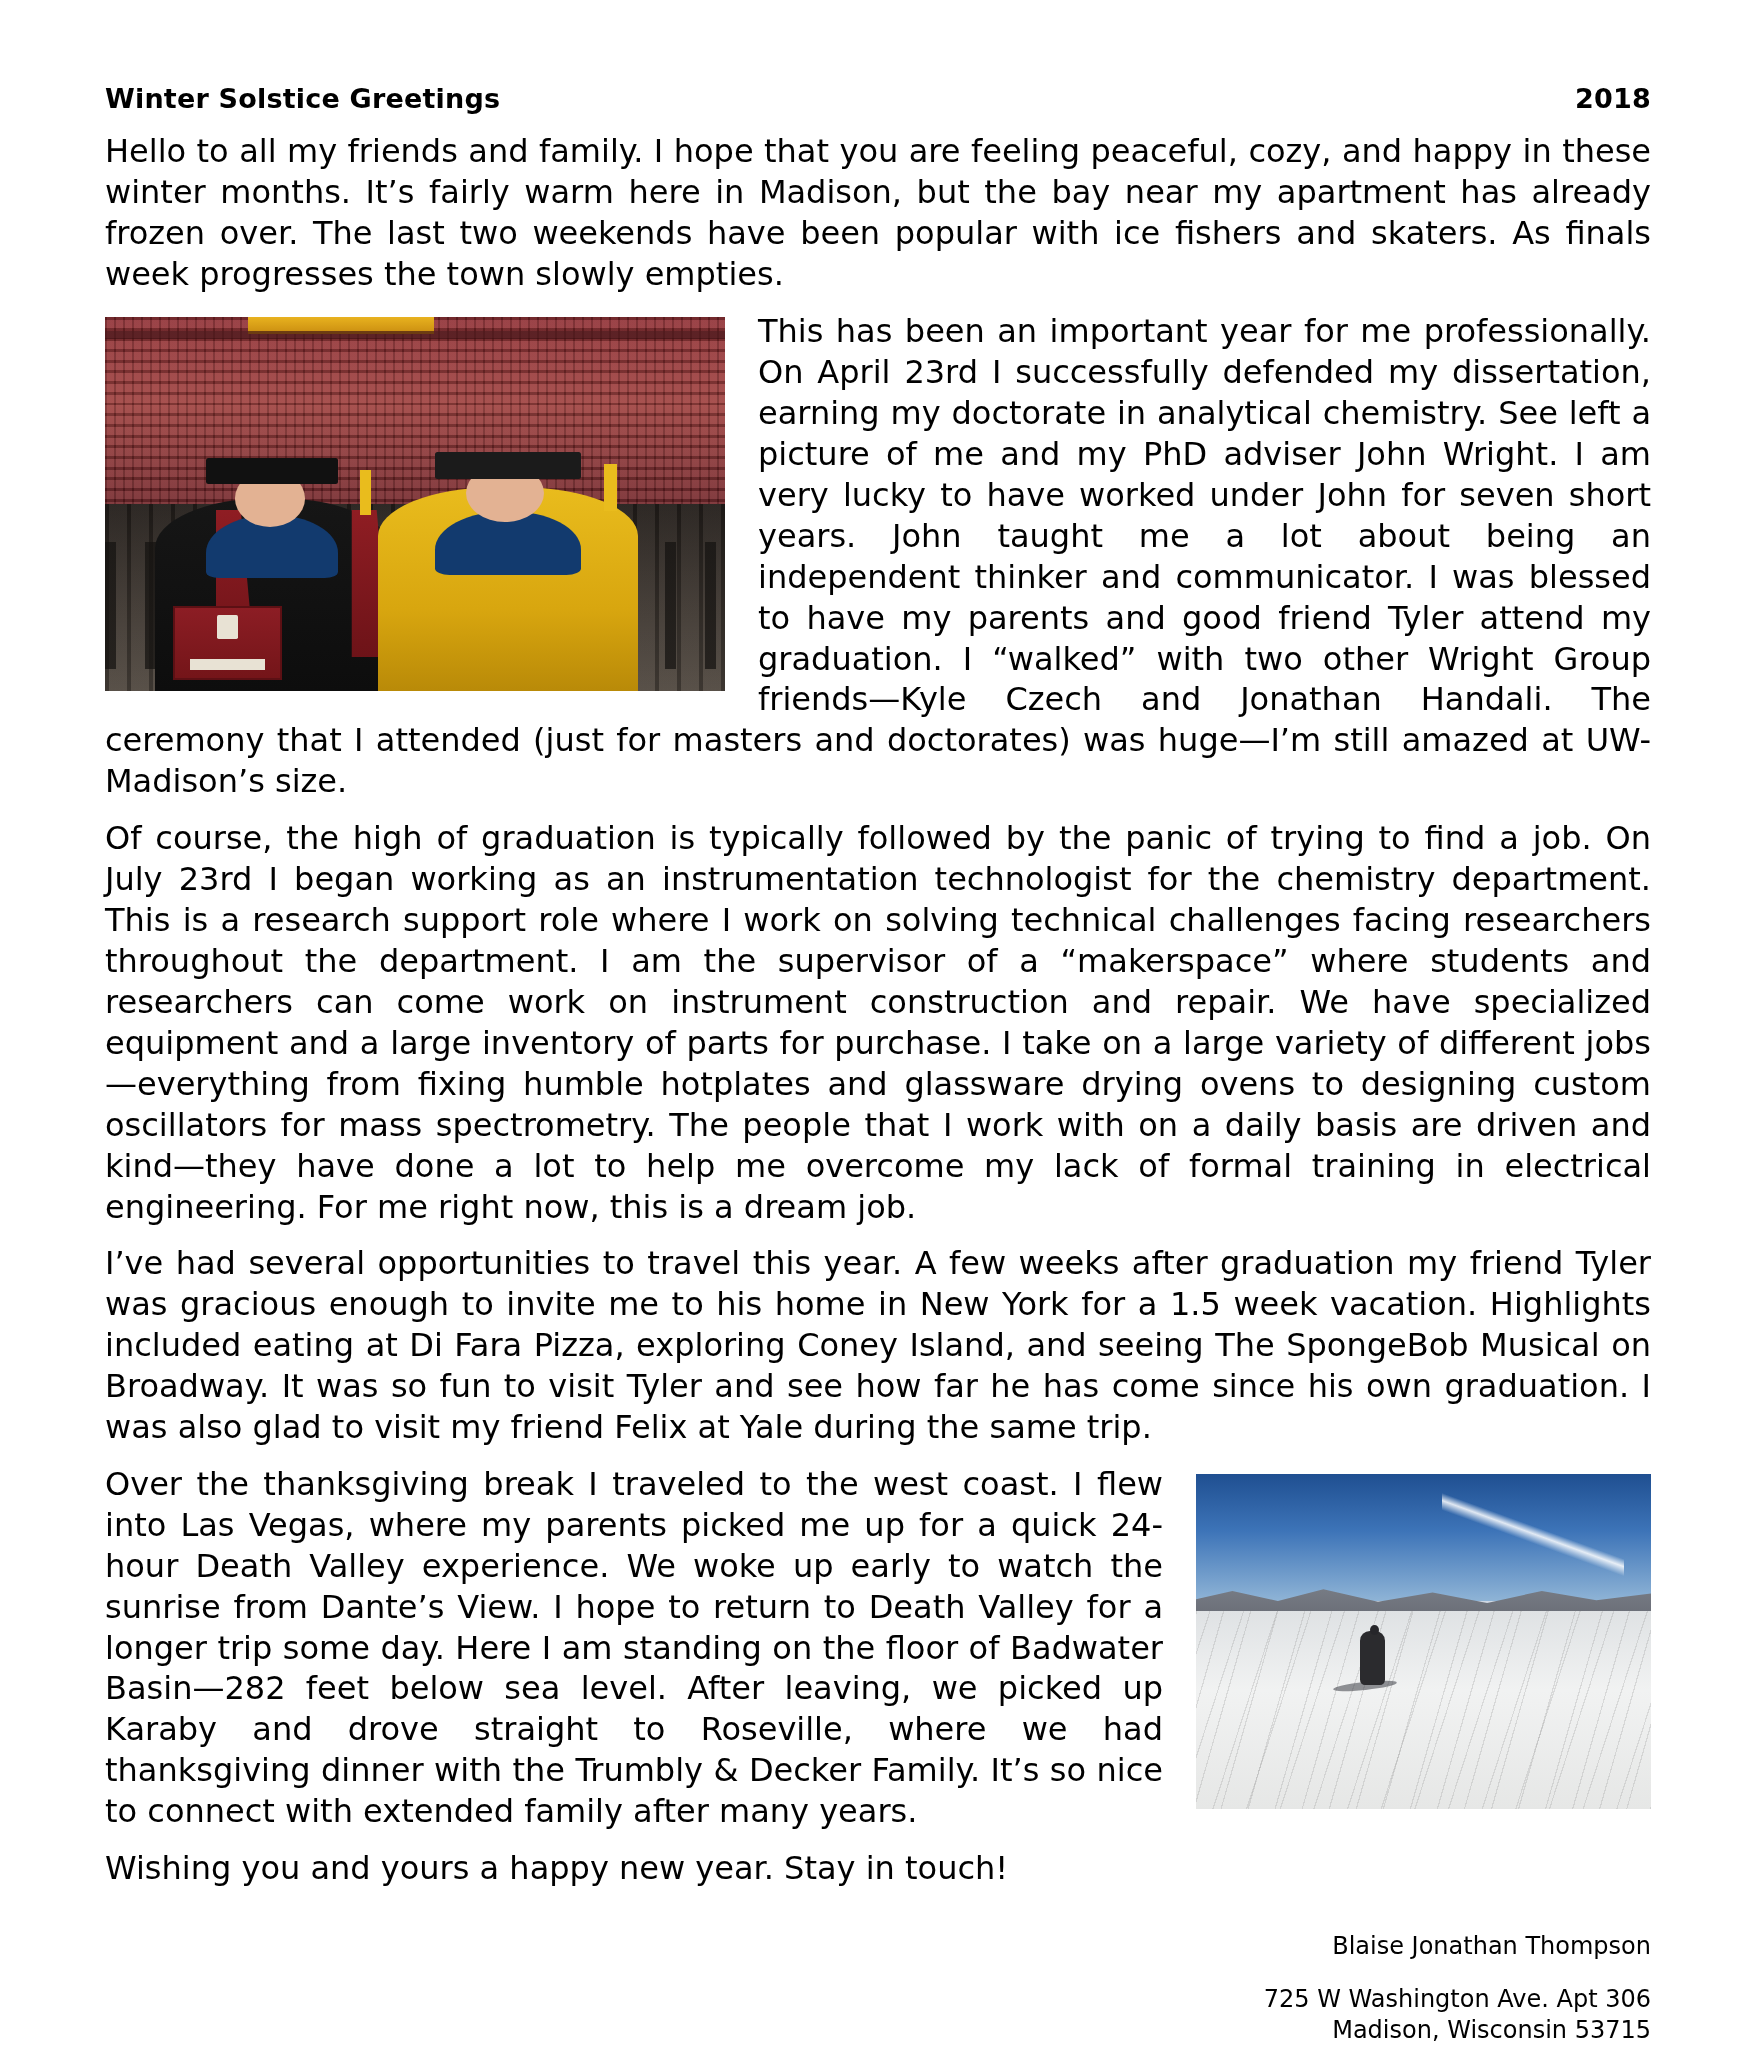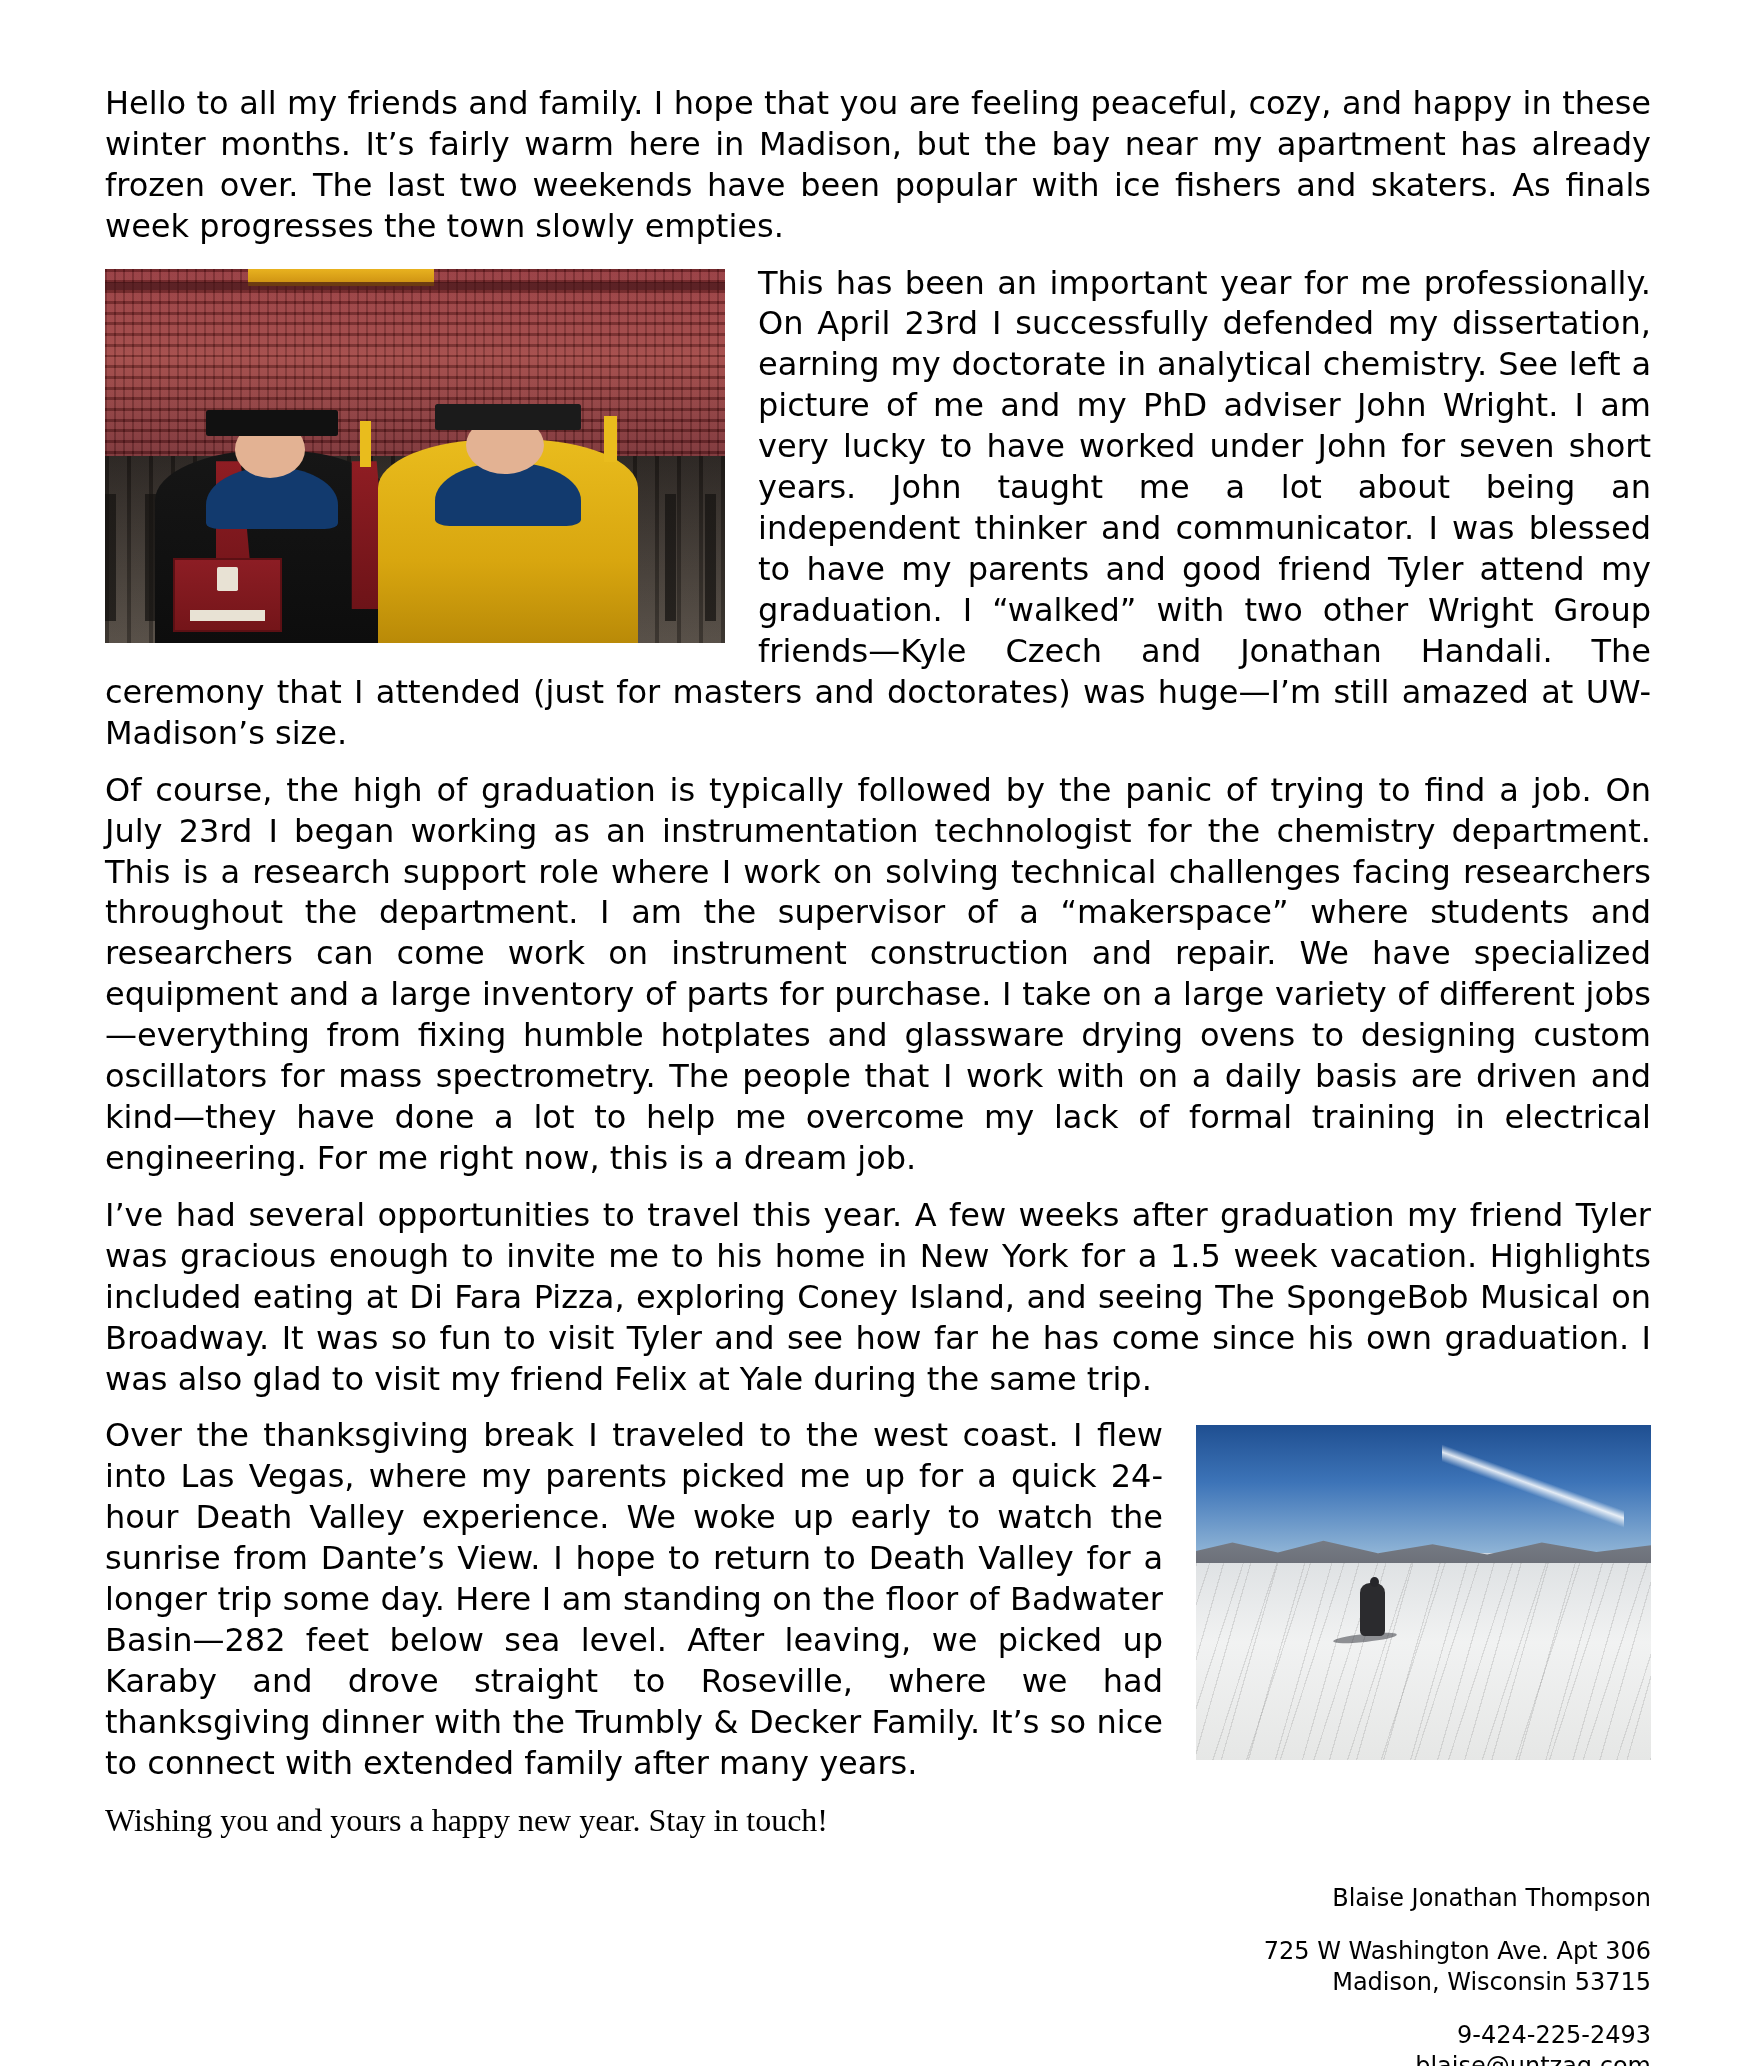--- a/index.html
+++ b/index.html
@@ -235,20 +235,24 @@
     margin-top: 42px;
   }
   .sig-block .group { margin-bottom: 22px; }
   .sig-block .group:last-child { margin-bottom: 0; }
 </style>
 </head>
 <body>
 
 <div class="page">
 
+  <div class="header">
+    <div class="title">Winter Solstice Greetings</div>
+    <div class="year">2018</div>
+  </div>
 
   <p class="body">Hello to all my friends and family.  I hope that you are feeling peaceful, cozy, and happy in these winter months.  It’s fairly warm here in Madison, but the bay near my apartment has already frozen over.  The last two weekends have been popular with ice fishers and skaters.  As finals week progresses the town slowly empties.</p>
 
   <div class="grad-wrap">
     <div class="photo grad-photo">
       <div class="grad-arena"></div>
       <div class="grad-banner"></div>
       <div class="grad-banner2"></div>
       <div class="grad-floor"></div>
       <div class="grad-chairs"></div>
@@ -291,21 +295,21 @@
       <div class="dv-mountains"></div>
       <div class="dv-salt"></div>
       <div class="dv-shadow"></div>
       <div class="dv-figure"></div>
       <div class="dv-figure-head"></div>
     </div>
   </div>
 
   <p class="body">Over the thanksgiving break I traveled to the west coast.  I flew into Las Vegas, where my parents picked me up for a quick 24-hour Death Valley experience.  We woke up early to watch the sunrise from Dante’s View.  I hope to return to Death Valley for a longer trip some day.  Here I am standing on the floor of Badwater Basin—282 feet below sea level.  After leaving, we picked up Karaby and drove straight to Roseville, where we had thanksgiving dinner with the Trumbly &amp; Decker Family.  It’s so nice to connect with extended family after many years.</p>
 
-  <p class="body" style="clear:both; text-align:left;font-family:Liberation Serif, serif;">Wishing you and yours a happy new year. Stay in touch!</p>
+  <p class="body" style="clear:both; text-align:left;">Wishing you and yours a happy new year. Stay in touch!</p>
 
   <div class="sig-block">
     <div class="group">
       <div>Blaise Jonathan Thompson</div>
     </div>
     <div class="group">
       <div>725 W Washington Ave.  Apt 306</div>
       <div>Madison, Wisconsin 53715</div>
     </div>
     <div class="group">

